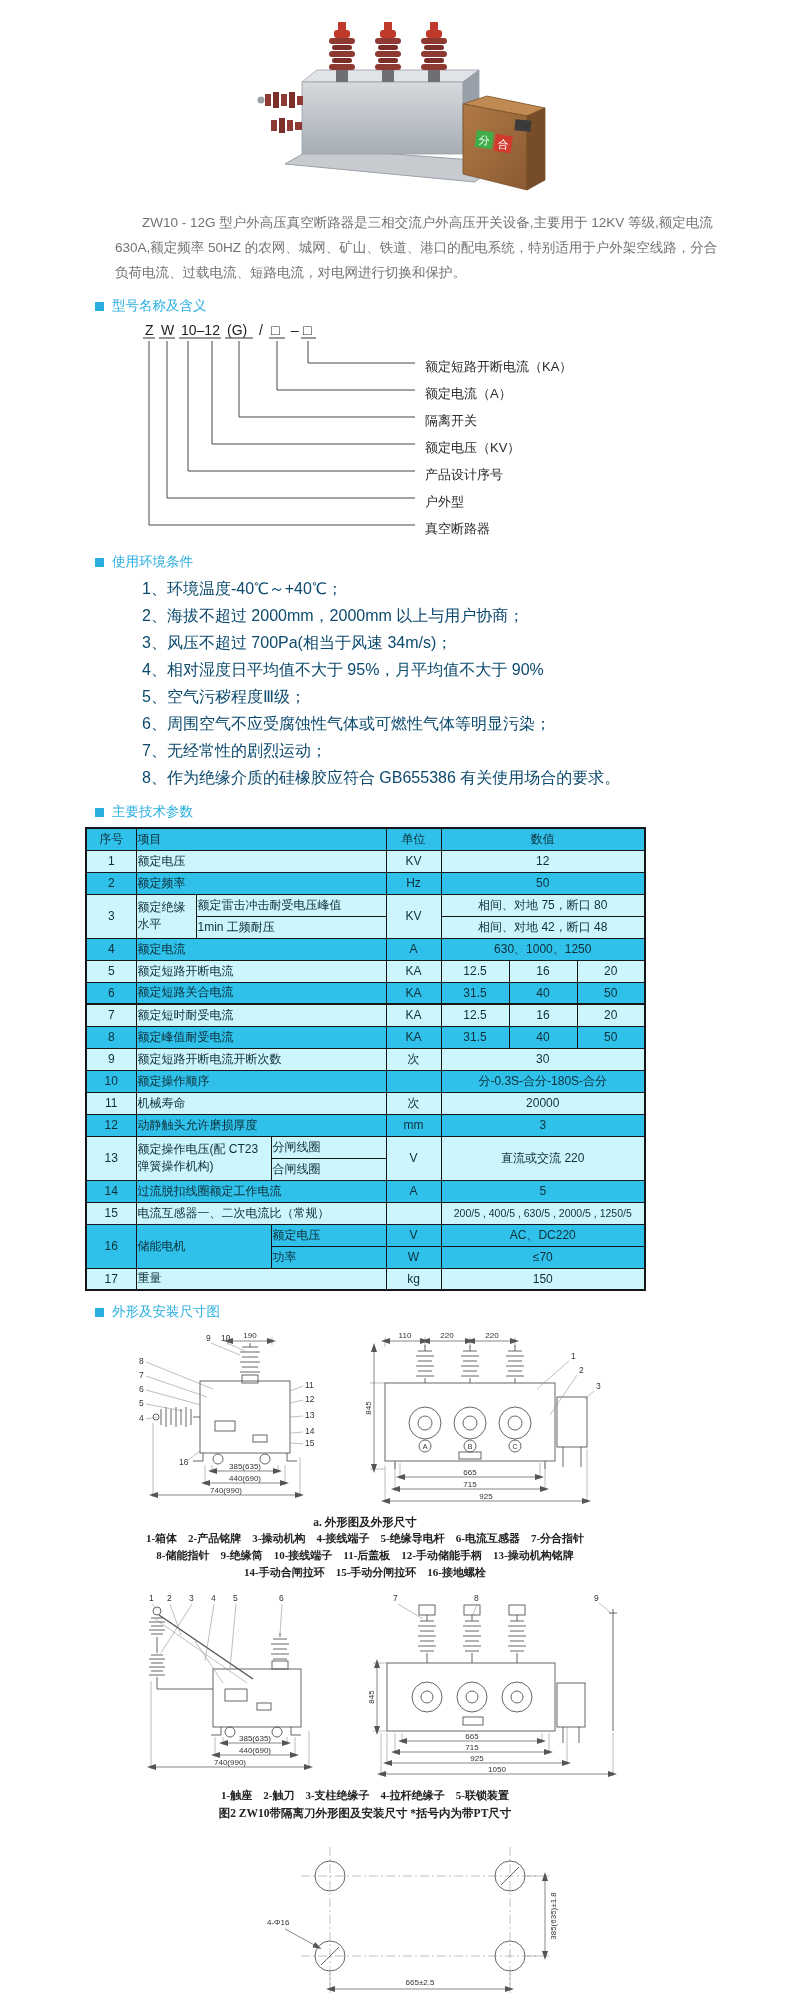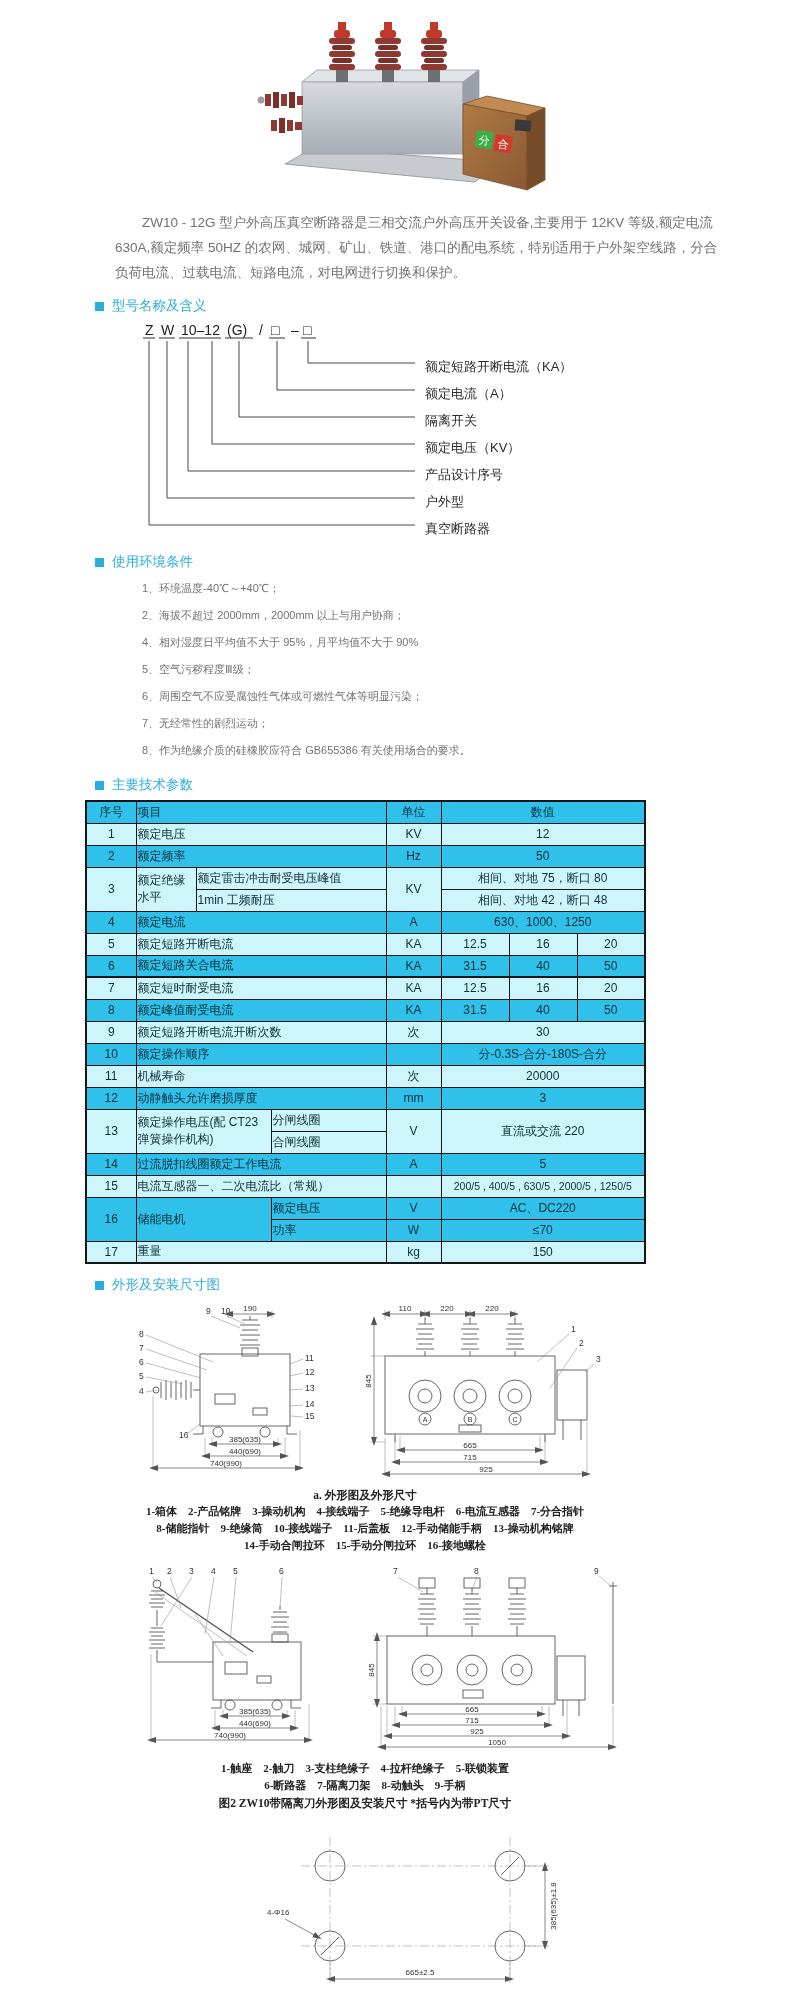--- a/index.html
+++ b/index.html
@@ -4,21 +4,21 @@
 <style>
   *{margin:0;padding:0;box-sizing:border-box}
   html,body{background:#fff}
   body{width:793px;font-family:"Liberation Sans",sans-serif;color:#333}
   .page{width:793px;min-height:2008px;padding-top:12px;background:#fff}
   .photo-wrap{text-align:center;margin-bottom:8px}
   .sec-head{display:flex;align-items:center;gap:8px;margin:12px 0 4px 95px;color:var(--accent);font-size:13.5px}
   .sec-head .sq{width:9px;height:9px;background:var(--accent);flex:none}
   .overview-body{margin:2px 70px 6px 115px;font-size:13.5px;line-height:25px;text-indent:2em;color:#737373}
   .model-diagram{display:block;margin:2px 0 0 115px}
-  .env-list{margin:2px 0 2px 142px;font-size:11px;line-height:27px;color:#737373}
+  .env-list{margin:2px 0 2px 142px;font-size:16px;line-height:27px;color:#0c4a6e}
   table.params{border-collapse:collapse;margin:6px 0 4px 85px;table-layout:fixed;width:561px;font-size:12px;color:#0e2f3a;border:2px solid #161616}
   table.params th,table.params td{border:1px solid #161616;text-align:center;padding:1px 4px;height:22px;overflow:hidden}
   table.params th{font-weight:normal}
   table.params .al-l{text-align:left;padding-left:1px}
   table.params .sm{font-size:10.5px}
   tr.shade-cyan th,tr.shade-cyan td{background:var(--row-cyan)}
   tr.shade-light td{background:var(--row-light)}
   tr.thick td{border-top-width:2.5px}
   .fig{margin:10px 0 0 95px}
   .fig-caption{font-family:Liberation Serif, serif;font-weight:bold;font-size:11.5px;color:#222;text-align:center;width:540px;margin-top:2px}
@@ -167,20 +167,21 @@
     </g>
   </svg>
 
   <div class="sec-head">
     <span class="sq"></span>
     <span>使用环境条件</span>
   </div>
   <div class="env-list">
       <div>1、环境温度-40℃～+40℃；</div>
       <div>2、海拔不超过 2000mm，2000mm 以上与用户协商；</div>
+      <div>3、风压不超过 700Pa(相当于风速 34m/s)；</div>
       <div>4、相对湿度日平均值不大于 95%，月平均值不大于 90%</div>
       <div>5、空气污秽程度Ⅲ级；</div>
       <div>6、周围空气不应受腐蚀性气体或可燃性气体等明显污染；</div>
       <div>7、无经常性的剧烈运动；</div>
       <div>8、作为绝缘介质的硅橡胶应符合 GB655386 有关使用场合的要求。</div>
     </div>
 
   <div class="sec-head">
     <span class="sq"></span>
     <span>主要技术参数</span>
@@ -544,21 +545,20 @@
         <text x="135" y="173.5">740(990)</text>
         <text transform="translate(279,106) rotate(-90)">845</text>
         <text x="377" y="147.5">665</text>
         <text x="377" y="158.5">715</text>
         <text x="382" y="169.5">925</text>
         <text x="402" y="180.5">1050</text>
       </g>
     </svg>
     <div class="fig-legend">
         <div>1-触座　2-触刀　3-支柱绝缘子　4-拉杆绝缘子　5-联锁装置</div>
-        <div>6-断路器　7-隔离刀架　8-动触头　9-手柄</div>
       </div>
     <div class="fig-caption">图2 ZW10带隔离刀外形图及安装尺寸 *括号内为带PT尺寸</div>
   </div>
 
   <div class="fig" style="margin-left:215px">
     <svg width="380" height="180" viewBox="0 0 380 180">
       <defs>
         <marker id="awC" markerWidth="9" markerHeight="8" refX="4" refY="4" orient="auto" markerUnits="userSpaceOnUse">
           <path d="M0,4 L9,1 L9,7 Z" fill="#555"></path>
         </marker>

